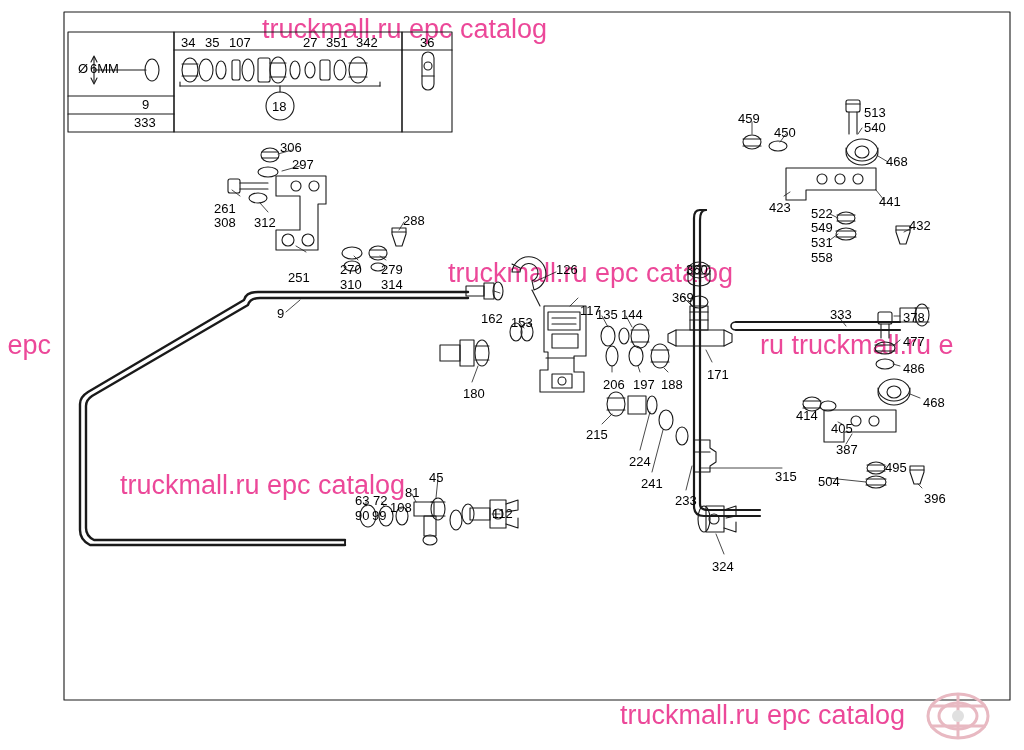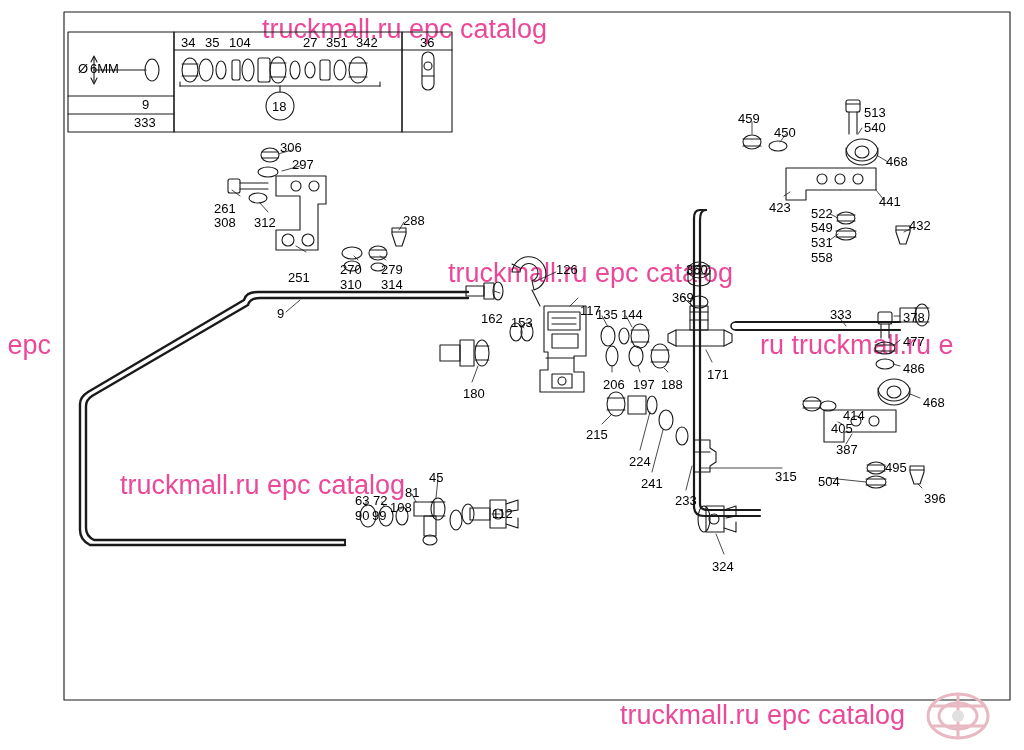--- a/index.html
+++ b/index.html
@@ -378,21 +378,21 @@
   </svg>
 
   <div>
     <div class="lbl" style="left:78px;top:62px;">Ø</div>
     <div class="lbl" style="left:90px;top:62px;">6MM</div>
     <div class="lbl" style="left:142px;top:98px;">9</div>
     <div class="lbl" style="left:134px;top:116px;">333</div>
 
     <div class="lbl" style="left:181px;top:36px;">34</div>
     <div class="lbl" style="left:205px;top:36px;">35</div>
-    <div class="lbl" style="left:229px;top:36px;">104</div>
+    <div class="lbl" style="left:229px;top:36px;">107</div>
     <div class="lbl" style="left:303px;top:36px;">27</div>
     <div class="lbl" style="left:326px;top:36px;">351</div>
     <div class="lbl" style="left:356px;top:36px;">342</div>
     <div class="lbl" style="left:272px;top:100px;">18</div>
     <div class="lbl" style="left:420px;top:36px;">36</div>
   </div>
 
   <div>
     <div class="lbl" style="left:738px;top:112px;">459</div>
     <div class="lbl" style="left:774px;top:126px;">450</div>
@@ -427,21 +427,21 @@
     <div class="lbl" style="left:596px;top:308px;">135</div>
     <div class="lbl" style="left:621px;top:308px;">144</div>
     <div class="lbl" style="left:686px;top:263px;">360</div>
     <div class="lbl" style="left:672px;top:291px;">369</div>
     <div class="lbl" style="left:707px;top:368px;">171</div>
     <div class="lbl" style="left:830px;top:308px;">333</div>
     <div class="lbl" style="left:903px;top:311px;">378</div>
     <div class="lbl" style="left:903px;top:335px;">477</div>
     <div class="lbl" style="left:903px;top:362px;">486</div>
     <div class="lbl" style="left:923px;top:396px;">468</div>
-    <div class="lbl" style="left:796px;top:409px;margin-left:47px;">414</div>
+    <div class="lbl" style="left:796px;top:409px;">414</div>
     <div class="lbl" style="left:831px;top:422px;">405</div>
     <div class="lbl" style="left:836px;top:443px;">387</div>
     <div class="lbl" style="left:885px;top:461px;">495</div>
     <div class="lbl" style="left:818px;top:475px;">504</div>
     <div class="lbl" style="left:924px;top:492px;">396</div>
     <div class="lbl" style="left:775px;top:470px;">315</div>
 
     <div class="lbl" style="left:463px;top:387px;">180</div>
     <div class="lbl" style="left:603px;top:378px;">206</div>
     <div class="lbl" style="left:633px;top:378px;">197</div>

